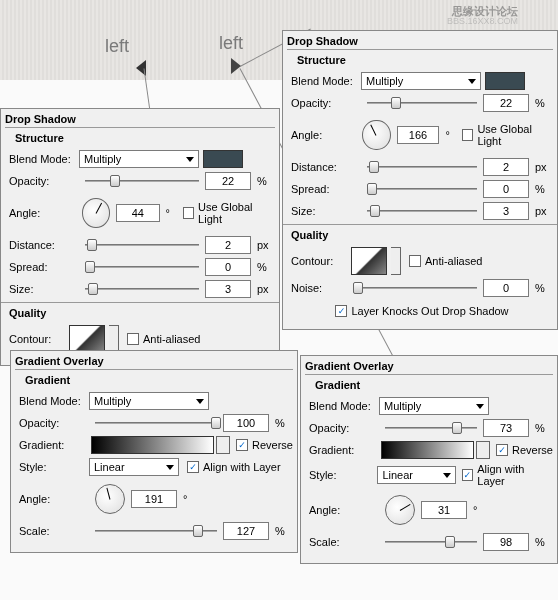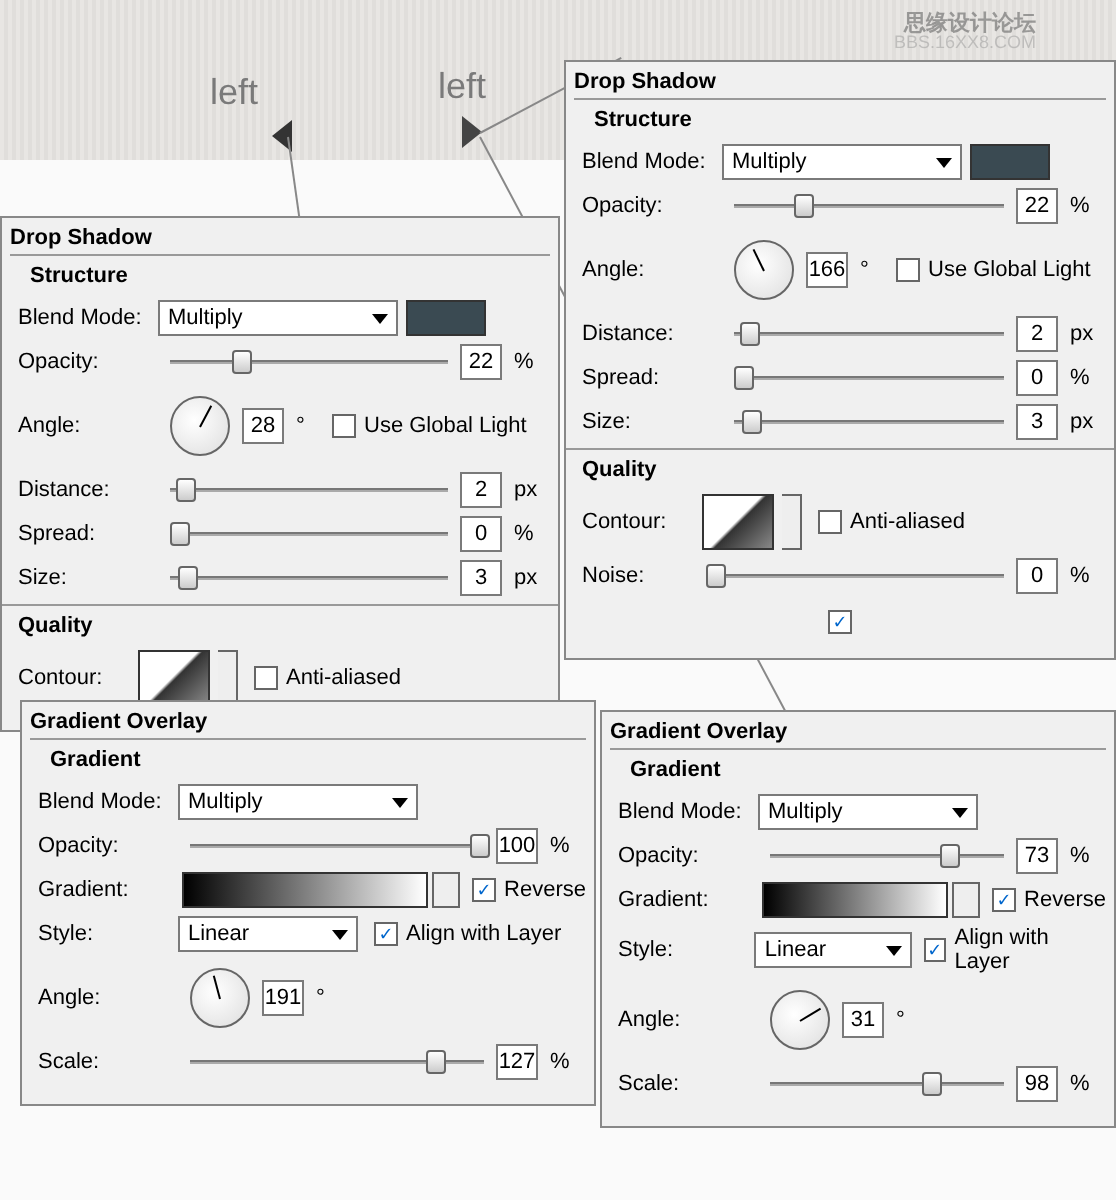--- a/index.html
+++ b/index.html
@@ -16,21 +16,21 @@
 .section-title{font-weight:bold;font-size:11px;border-bottom:1px solid #999;padding-bottom:2px;margin-bottom:4px}
 .sub-title{font-weight:bold;font-size:11px;margin:2px 0 6px 10px}
 .row{display:flex;align-items:center;margin:4px 0;padding-left:4px}
 .lbl{text-align:left;width:70px;padding-right:6px}
 .dropdown{border:1px solid #7a7a7a;background:#fff;height:18px;padding:1px 4px;display:flex;align-items:center;justify-content:space-between;cursor:pointer}
 .dropdown .dd-arrow{border-left:4px solid transparent;border-right:4px solid transparent;border-top:5px solid #000;margin-left:6px}
 .swatch{width:40px;height:18px;background:#3a4a52;border:1px solid #333;margin-left:4px}
 .slider{position:relative;height:16px;flex:1;margin:0 6px}
 .slider .track{position:absolute;top:7px;left:0;right:0;height:2px;background:#aaa;border-top:1px solid #777}
 .slider .thumb{position:absolute;top:2px;width:10px;height:12px;background:linear-gradient(#fff,#ccc);border:1px solid #666;border-radius:2px}
-.numbox{width:21px;height:18px;border:1px solid #7a7a7a;background:#fff;text-align:center;line-height:16px;font-size:11px}
+.numbox{width:46px;height:18px;border:1px solid #7a7a7a;background:#fff;text-align:center;line-height:16px;font-size:11px}
 .unit{margin-left:6px;width:18px}
 .dial{width:30px;height:30px;border:1px solid #666;border-radius:50%;background:radial-gradient(circle at 40% 40%,#fff,#ddd);position:relative;margin:0 6px}
 .dial .hand{position:absolute;left:50%;top:50%;width:12px;height:1px;background:#000;transform-origin:left center}
 .chk{width:12px;height:12px;border:1px solid #666;background:#fff;margin-right:4px;display:inline-flex;align-items:center;justify-content:center;font-size:9px;color:#06c}
 .contour{width:36px;height:28px;border:1px solid #333;background:linear-gradient(135deg,#fff 0%,#fff 48%,#333 52%,#888 100%);margin:0 4px}
 .contour-dd{width:10px;height:28px;border:1px solid #666;border-left:none;background:#eee;display:flex;align-items:center;justify-content:center}
 .grad-preview{flex:1;height:18px;border:1px solid #333;background:linear-gradient(90deg,#000,#fff);margin:0 2px}
 .grad-dd{width:14px;height:18px;border:1px solid #666;background:#eee;display:flex;align-items:center;justify-content:center}
 .divider{border-top:1px solid #999;margin:4px -4px}
 </style>
@@ -67,21 +67,21 @@
         <div class="thumb" style="left:22%"></div>
       </div>
     <div class="numbox">22</div>
     <div class="unit">%</div>
   </div>
   <div class="row" style="margin:8px 0">
     <div class="lbl">Angle:</div>
     <div class="dial">
         <div class="hand" style="transform:rotate(-62deg)"></div>
       </div>
-    <div class="numbox">28</div>
+    <div class="numbox">44</div>
     <div class="unit">°</div>
     <div class="chk"></div>
     <span>Use Global Light</span>
   </div>
   <div class="row">
     <div class="lbl">Distance:</div>
     <div class="slider">
         <div class="track"></div>
         <div class="thumb" style="left:2%"></div>
       </div>
@@ -251,20 +251,21 @@
     <div class="lbl" style="width:56px">Noise:</div>
     <div class="slider">
         <div class="track"></div>
         <div class="thumb" style="left:0%"></div>
       </div>
     <div class="numbox">0</div>
     <div class="unit">%</div>
   </div>
   <div class="row" style="justify-content:center;margin-top:8px">
     <div class="chk">✓</div>
+    <span>Layer Knocks Out Drop Shadow</span>
   </div>
 </div>
 
 <div class="panel" style="left:300px;top:355px;width:258px">
   <div class="section-title">Gradient Overlay</div>
   <div class="sub-title">Gradient</div>
   <div class="row">
     <div class="lbl">Blend Mode:</div>
     <div class="dropdown" style="width:110px">
         <span>Multiply</span>

